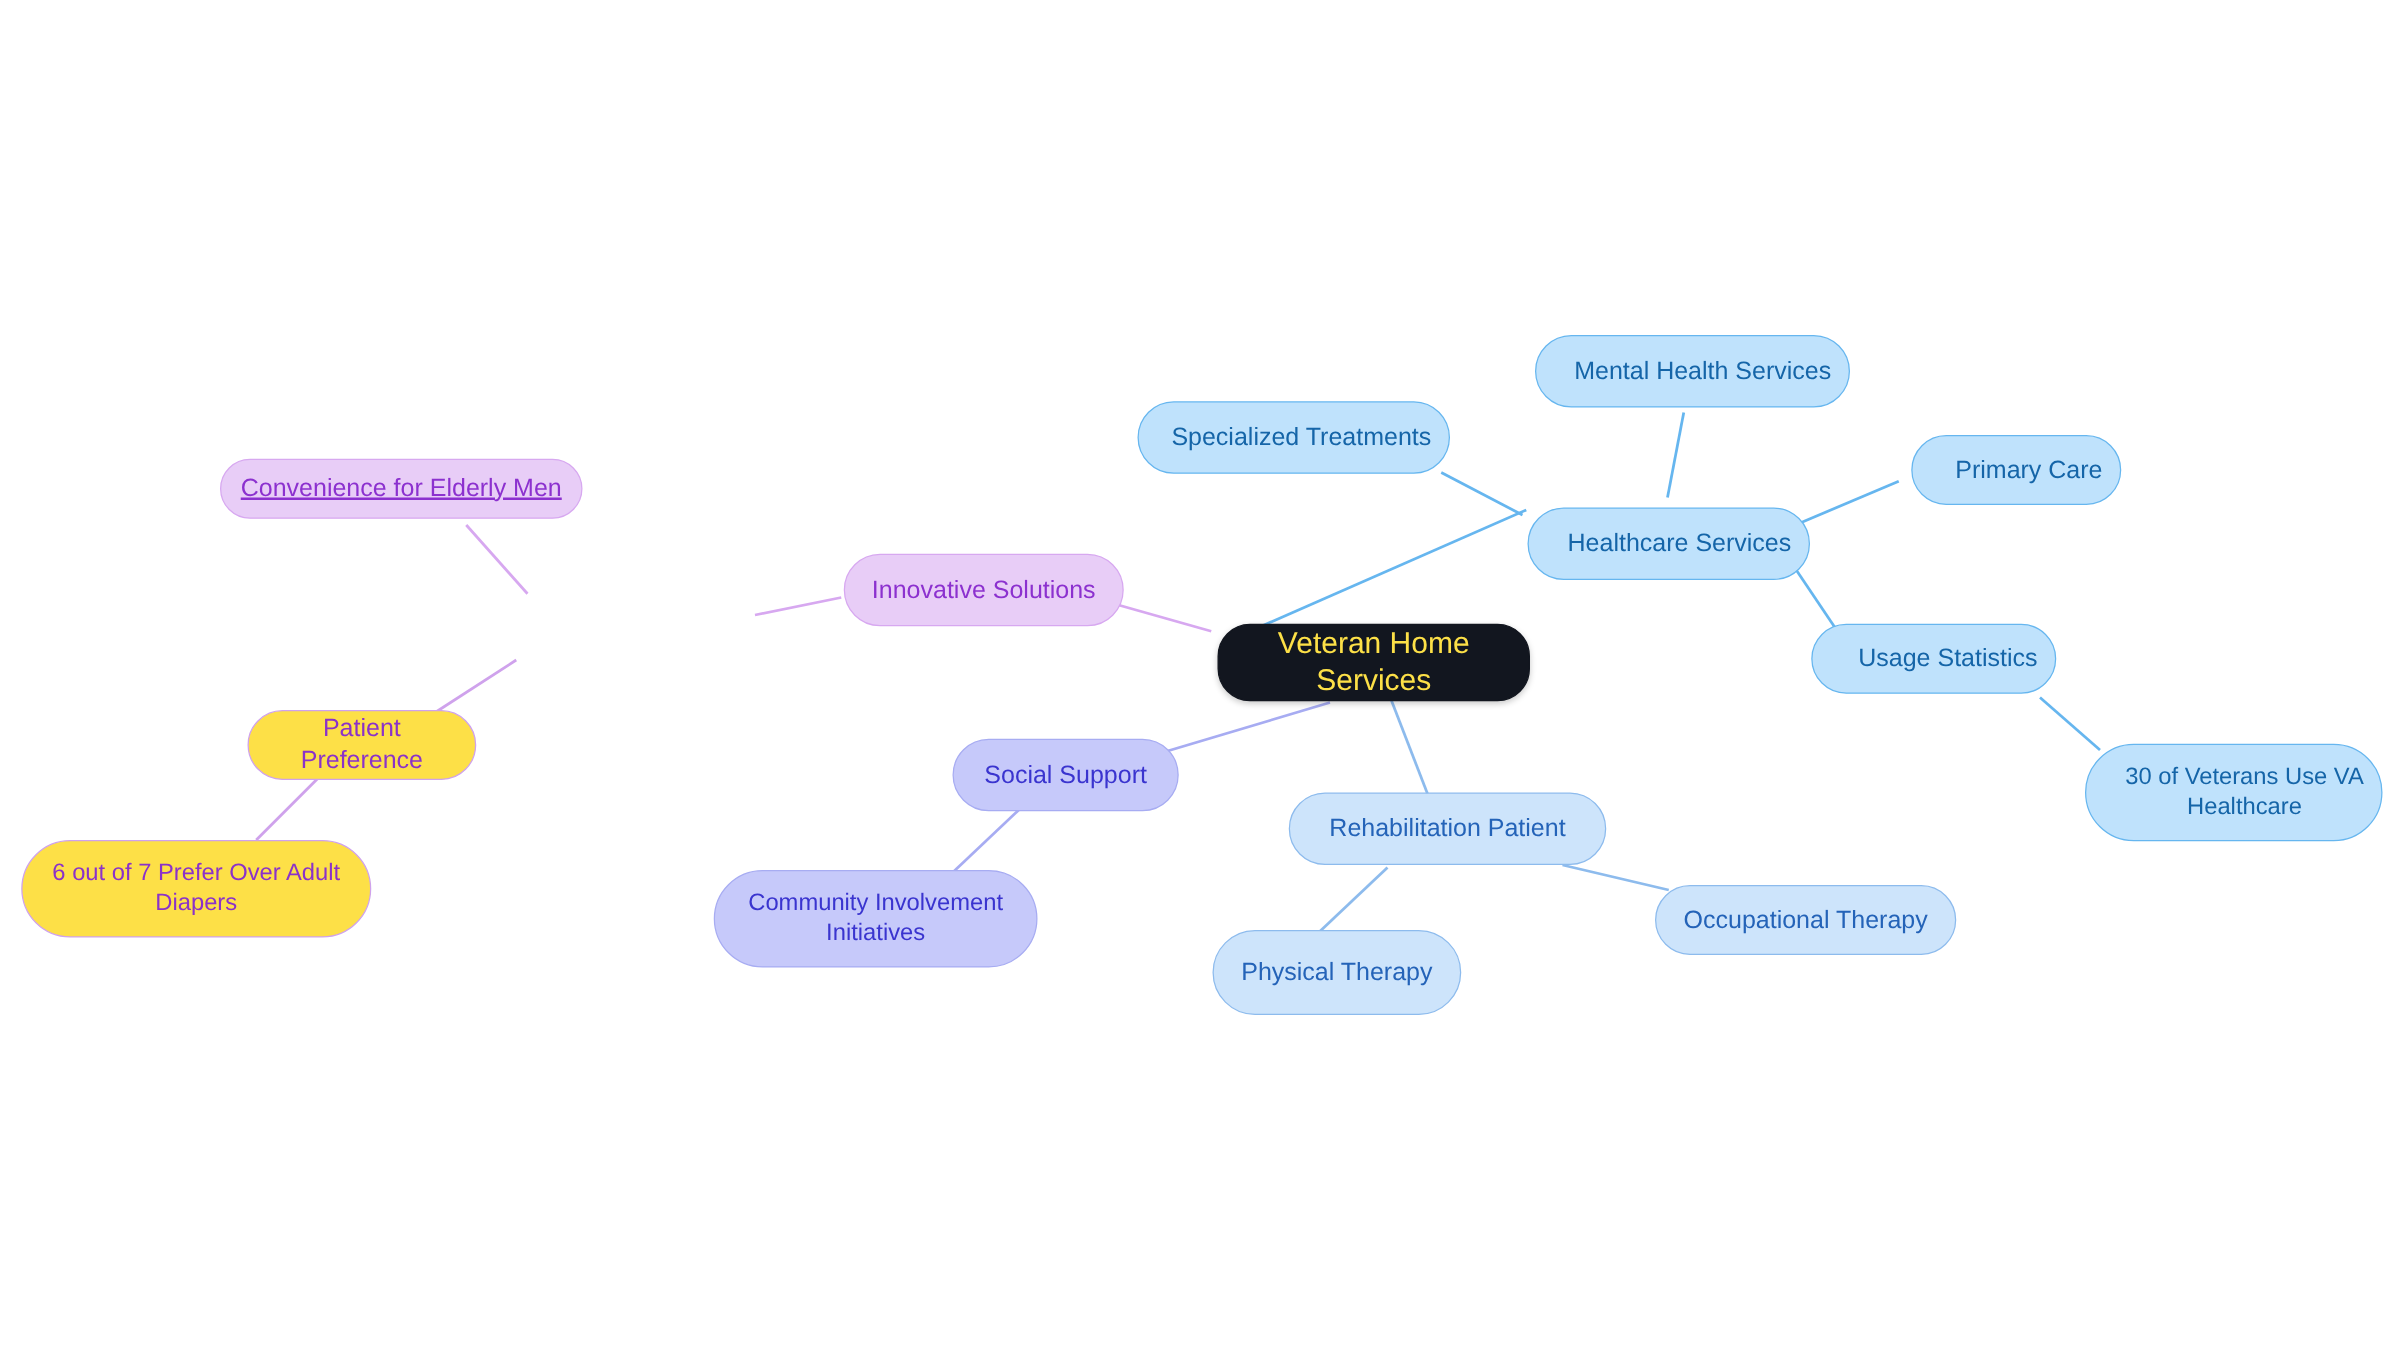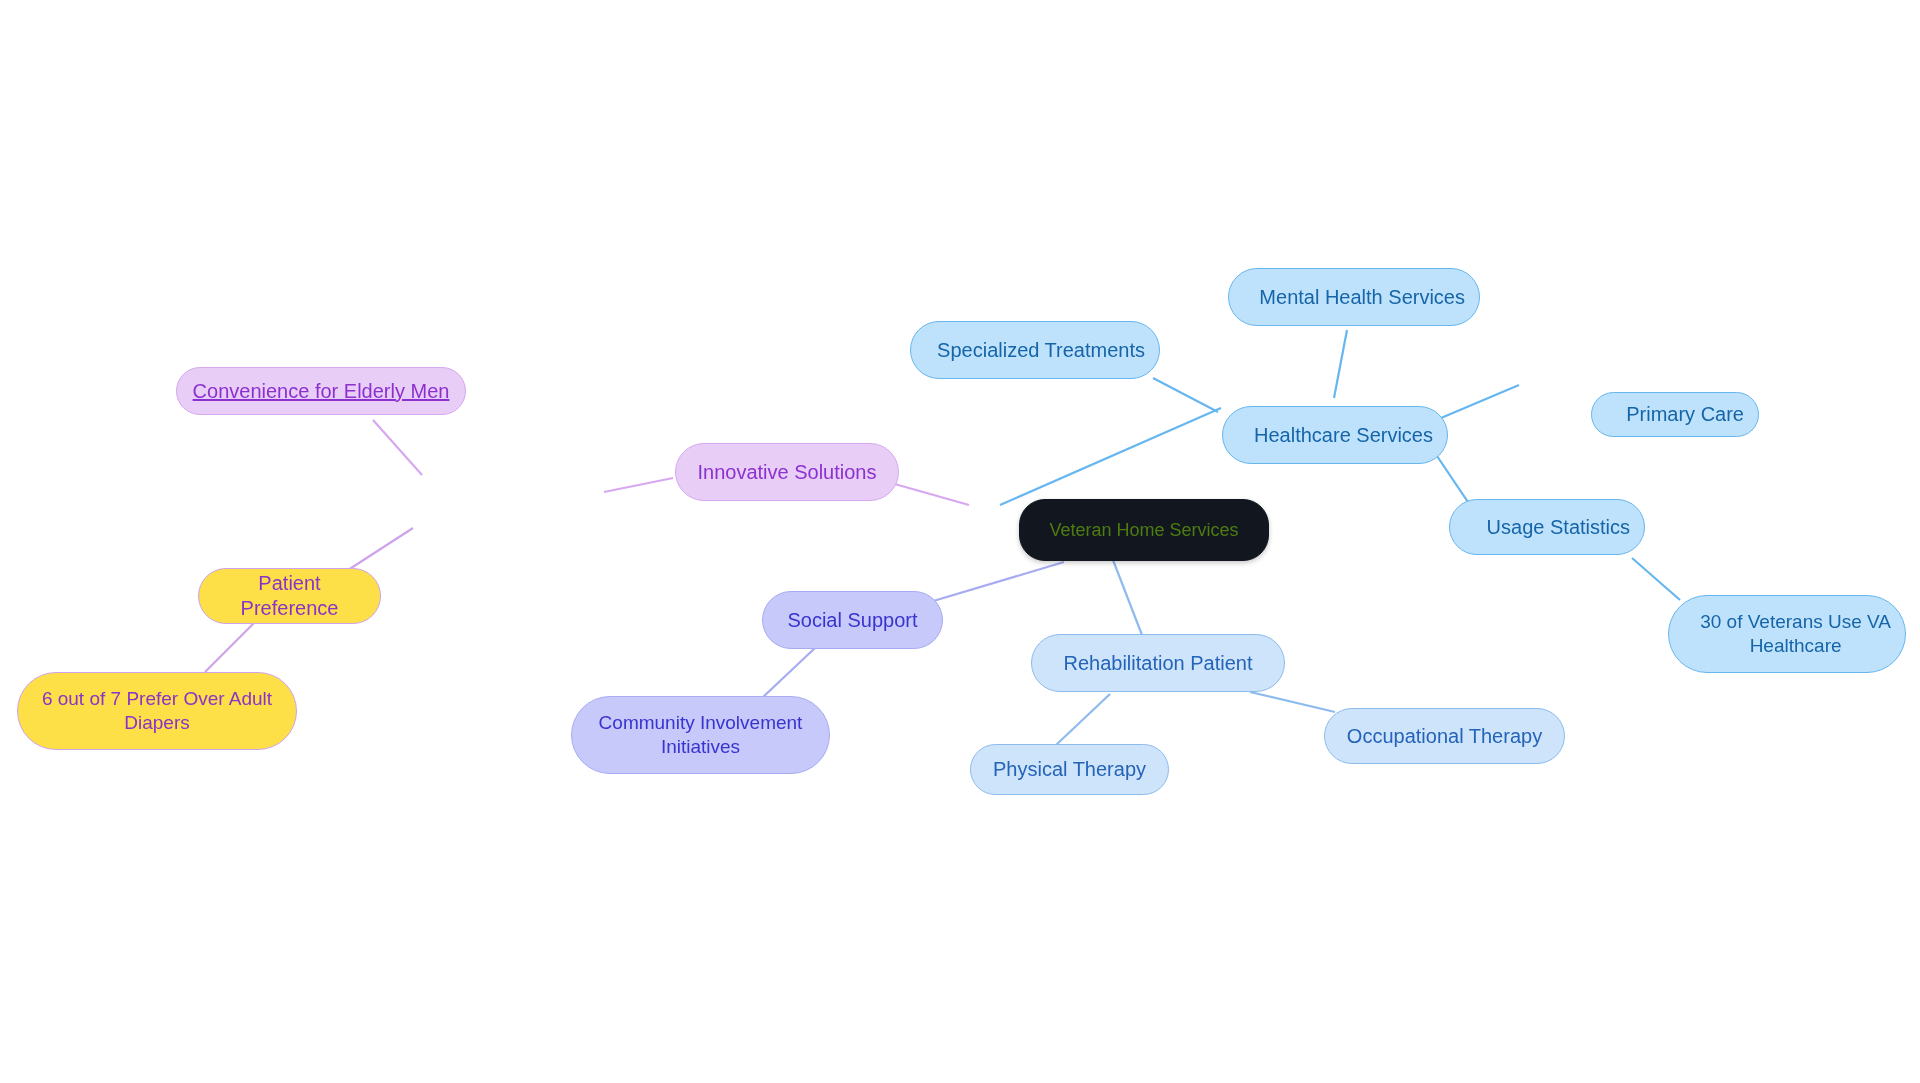--- a/index.html
+++ b/index.html
@@ -35,25 +35,24 @@
     border-radius: 999px;
     border-style: solid;
     border-width: 1.5px;
     line-height: 1.25;
     padding: 0 14px;
     white-space: pre-line;
   }
   .node-root {
     background: #12161f;
     border-color: #12161f;
-    color: #4d7c0f;
-    font-size: 18px;
+    color: #fde047;
+    font-size: 24px;
     border-radius: 26px;
     box-shadow: 0 2px 5px rgba(0,0,0,0.22);
-    margin-left: 45px;
   }
   .node-blue {
     background: #bfe2fc;
     border-color: #66b6ef;
     color: #1565a8;
     font-size: 20px;
     justify-content: flex-end;
   }
   .node-lightblue {
     background: #cde4fb;
@@ -117,38 +116,38 @@
   </div>
 
   <div class="node node-blue" style="left:1228px; top:268px; width:252px; height:58px;">
     <span>Mental Health Services</span>
   </div>
 
   <div class="node node-blue" style="left:910px; top:321px; width:250px; height:58px;">
     <span>Specialized Treatments</span>
   </div>
 
-  <div class="node node-blue" style="left:1591px; top:348px; width:168px; height:45px;margin-top:44px;">
+  <div class="node node-blue" style="left:1529px; top:348px; width:168px; height:56px;">
     <span>Primary Care</span>
   </div>
 
   <div class="node node-blue" style="left:1449px; top:499px; width:196px; height:56px;">
     <span>Usage Statistics</span>
   </div>
 
   <div class="node node-blue" style="left:1668px; top:595px; width:238px; height:78px; font-size:19px;">
     <span>30 of Veterans Use VA
 Healthcare</span>
   </div>
 
   <div class="node node-lightblue" style="left:1031px; top:634px; width:254px; height:58px;">
     <span>Rehabilitation Patient</span>
   </div>
 
-  <div class="node node-lightblue" style="left:970px; top:744px; width:199px; height:51px;">
+  <div class="node node-lightblue" style="left:970px; top:744px; width:199px; height:68px;">
     <span>Physical Therapy</span>
   </div>
 
   <div class="node node-lightblue" style="left:1324px; top:708px; width:241px; height:56px;">
     <span>Occupational Therapy</span>
   </div>
 
   <div class="node node-periwinkle" style="left:762px; top:591px; width:181px; height:58px;">
     <span>Social Support</span>
   </div>

